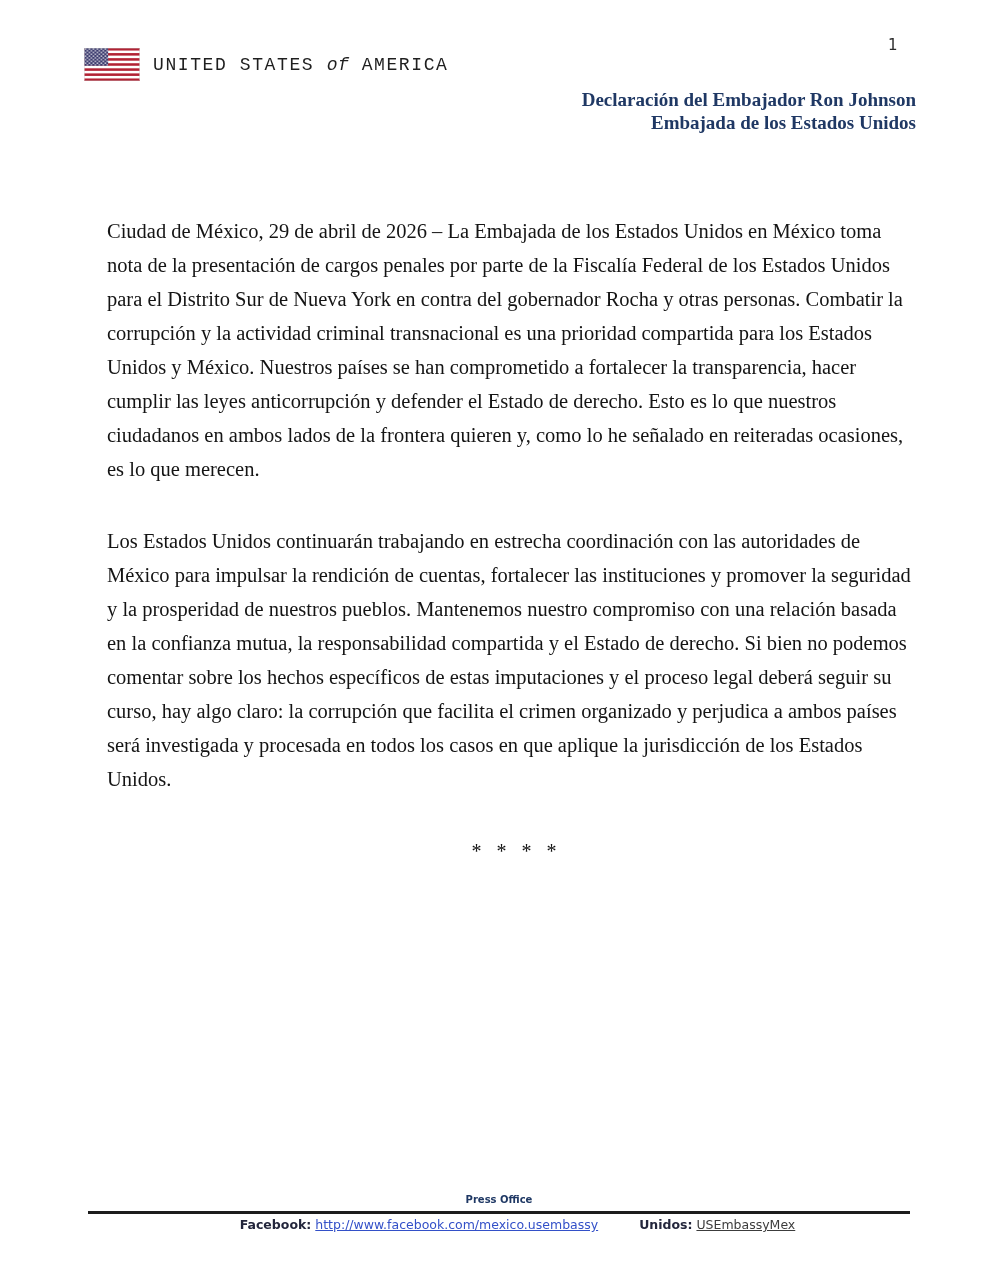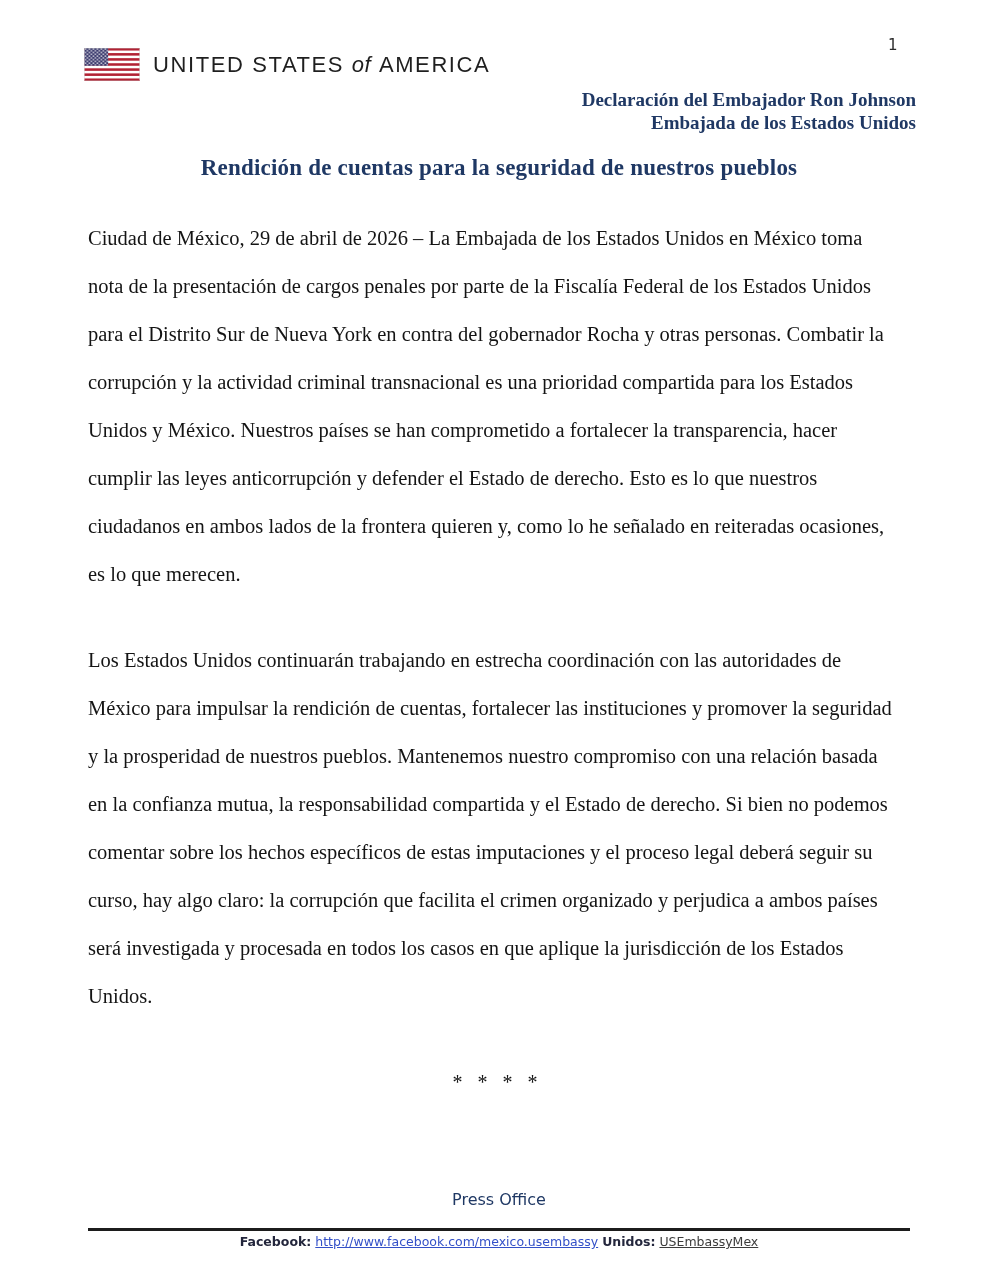--- a/index.html
+++ b/index.html
@@ -27,22 +27,22 @@
   .header-row {
     position: absolute;
     top: 48px;
     left: 84px;
     display: flex;
     align-items: center;
     gap: 13px;
   }
   .flag { width: 56px; height: 33px; display: block; }
   .wordmark {
-    font-family: Liberation Sans, sans-serif;
-    font-size: 22px;
+    font-family: Liberation Mono, monospace;
+    font-size: 18px;
     letter-spacing: 1.6px;
     color: #1f1f1f;
     white-space: nowrap;
   }
   .wordmark i { letter-spacing: 0.5px; }
 
   
   .embassy {
     position: absolute;
     top: 88px;
@@ -64,24 +64,24 @@
     font-weight: bold;
     font-size: 23px;
     color: #1f3864;
     letter-spacing: 0.2px;
   }
 
   
   .body-text {
     position: absolute;
     top: 214px;
-    left: 88px;
+    left: 107px;
     width: 814px;
     font-size: 20.5px;
-    line-height: 48px;
+    line-height: 34px;
     color: #141414;
     text-align: left;
   }
   .body-text p { margin: 0 0 38px 0; }
   .separator {
     text-align: center;
     font-size: 20px;
     word-spacing: 10px;
     color: #141414;
     margin-top: 28px;
@@ -93,37 +93,37 @@
     top: 1192px;
     left: 0;
     width: 100%;
     text-align: center;
     font-family: "DejaVu Sans", sans-serif;
     font-size: 12.5px;
     line-height: 16px;
     color: #23263c;
   }
   .press-office {
-    font-weight: normal;
-    font-size: 16px;
+    font-weight: bold;
+    font-size: 10px;
     color: #1f3864;
-    margin-bottom: 20px;
+    margin-bottom: 3px;
   }
   .footer-rule {
     width: 822px;
     margin: 0 auto 3px auto;
     border: none;
     border-top: 3px solid #1c1c1c;
   }
   .footer a {
     color: #3350c8;
     text-decoration: underline;
     cursor: pointer;
   }
-  .footer .lbl { font-weight: bold; color: #23263c; }
+  .footer .lbl { font-weight: bold; color: #23263c; margin-left: 37px; }
   .footer .plain { color: #3c3c3c; text-decoration: underline; }
 </style>
 </head>
 <body>
 
 <div class="page">
 
   <div class="page-number">1</div>
 
   <div class="header-row">
@@ -147,21 +147,20 @@
       <rect x="0.4" y="0.4" width="56.2" height="33.2" fill="none" stroke="#c8c8c8" stroke-width="0.4"></rect>
     </svg>
     <div class="wordmark"><span>UNITED STATES</span>&nbsp;<i>of</i>&nbsp;<span>AMERICA</span></div>
   </div>
 
   <div class="embassy">
     <div>Declaración del Embajador Ron Johnson</div>
     <div>Embajada de los Estados Unidos</div>
   </div>
 
-  <div class="doc-title">Rendición de cuentas para la seguridad de nuestros pueblos</div>
 
   <div class="body-text">
     <p>Ciudad de México, 29 de abril de 2026 – La Embajada de los Estados Unidos en México toma nota de la presentación de cargos penales por parte de la Fiscalía Federal de los Estados Unidos para el Distrito Sur de Nueva York en contra del gobernador Rocha y otras personas. Combatir la corrupción y la actividad criminal transnacional es una prioridad compartida para los Estados Unidos y México. Nuestros países se han comprometido a fortalecer la transparencia, hacer cumplir las leyes anticorrupción y defender el Estado de derecho. Esto es lo que nuestros ciudadanos en ambos lados de la frontera quieren y, como lo he señalado en reiteradas ocasiones, es lo que merecen.</p>
     <p>Los Estados Unidos continuarán trabajando en estrecha coordinación con las autoridades de México para impulsar la rendición de cuentas, fortalecer las instituciones y promover la seguridad y la prosperidad de nuestros pueblos. Mantenemos nuestro compromiso con una relación basada en la confianza mutua, la responsabilidad compartida y el Estado de derecho. Si bien no podemos comentar sobre los hechos específicos de estas imputaciones y el proceso legal deberá seguir su curso, hay algo claro: la corrupción que facilita el crimen organizado y perjudica a ambos países será investigada y procesada en todos los casos en que aplique la jurisdicción de los Estados Unidos.</p>
     <div class="separator">* * * *</div>
   </div>
 
   <div class="footer">
     <div class="press-office">Press Office</div>
     <hr class="footer-rule">

